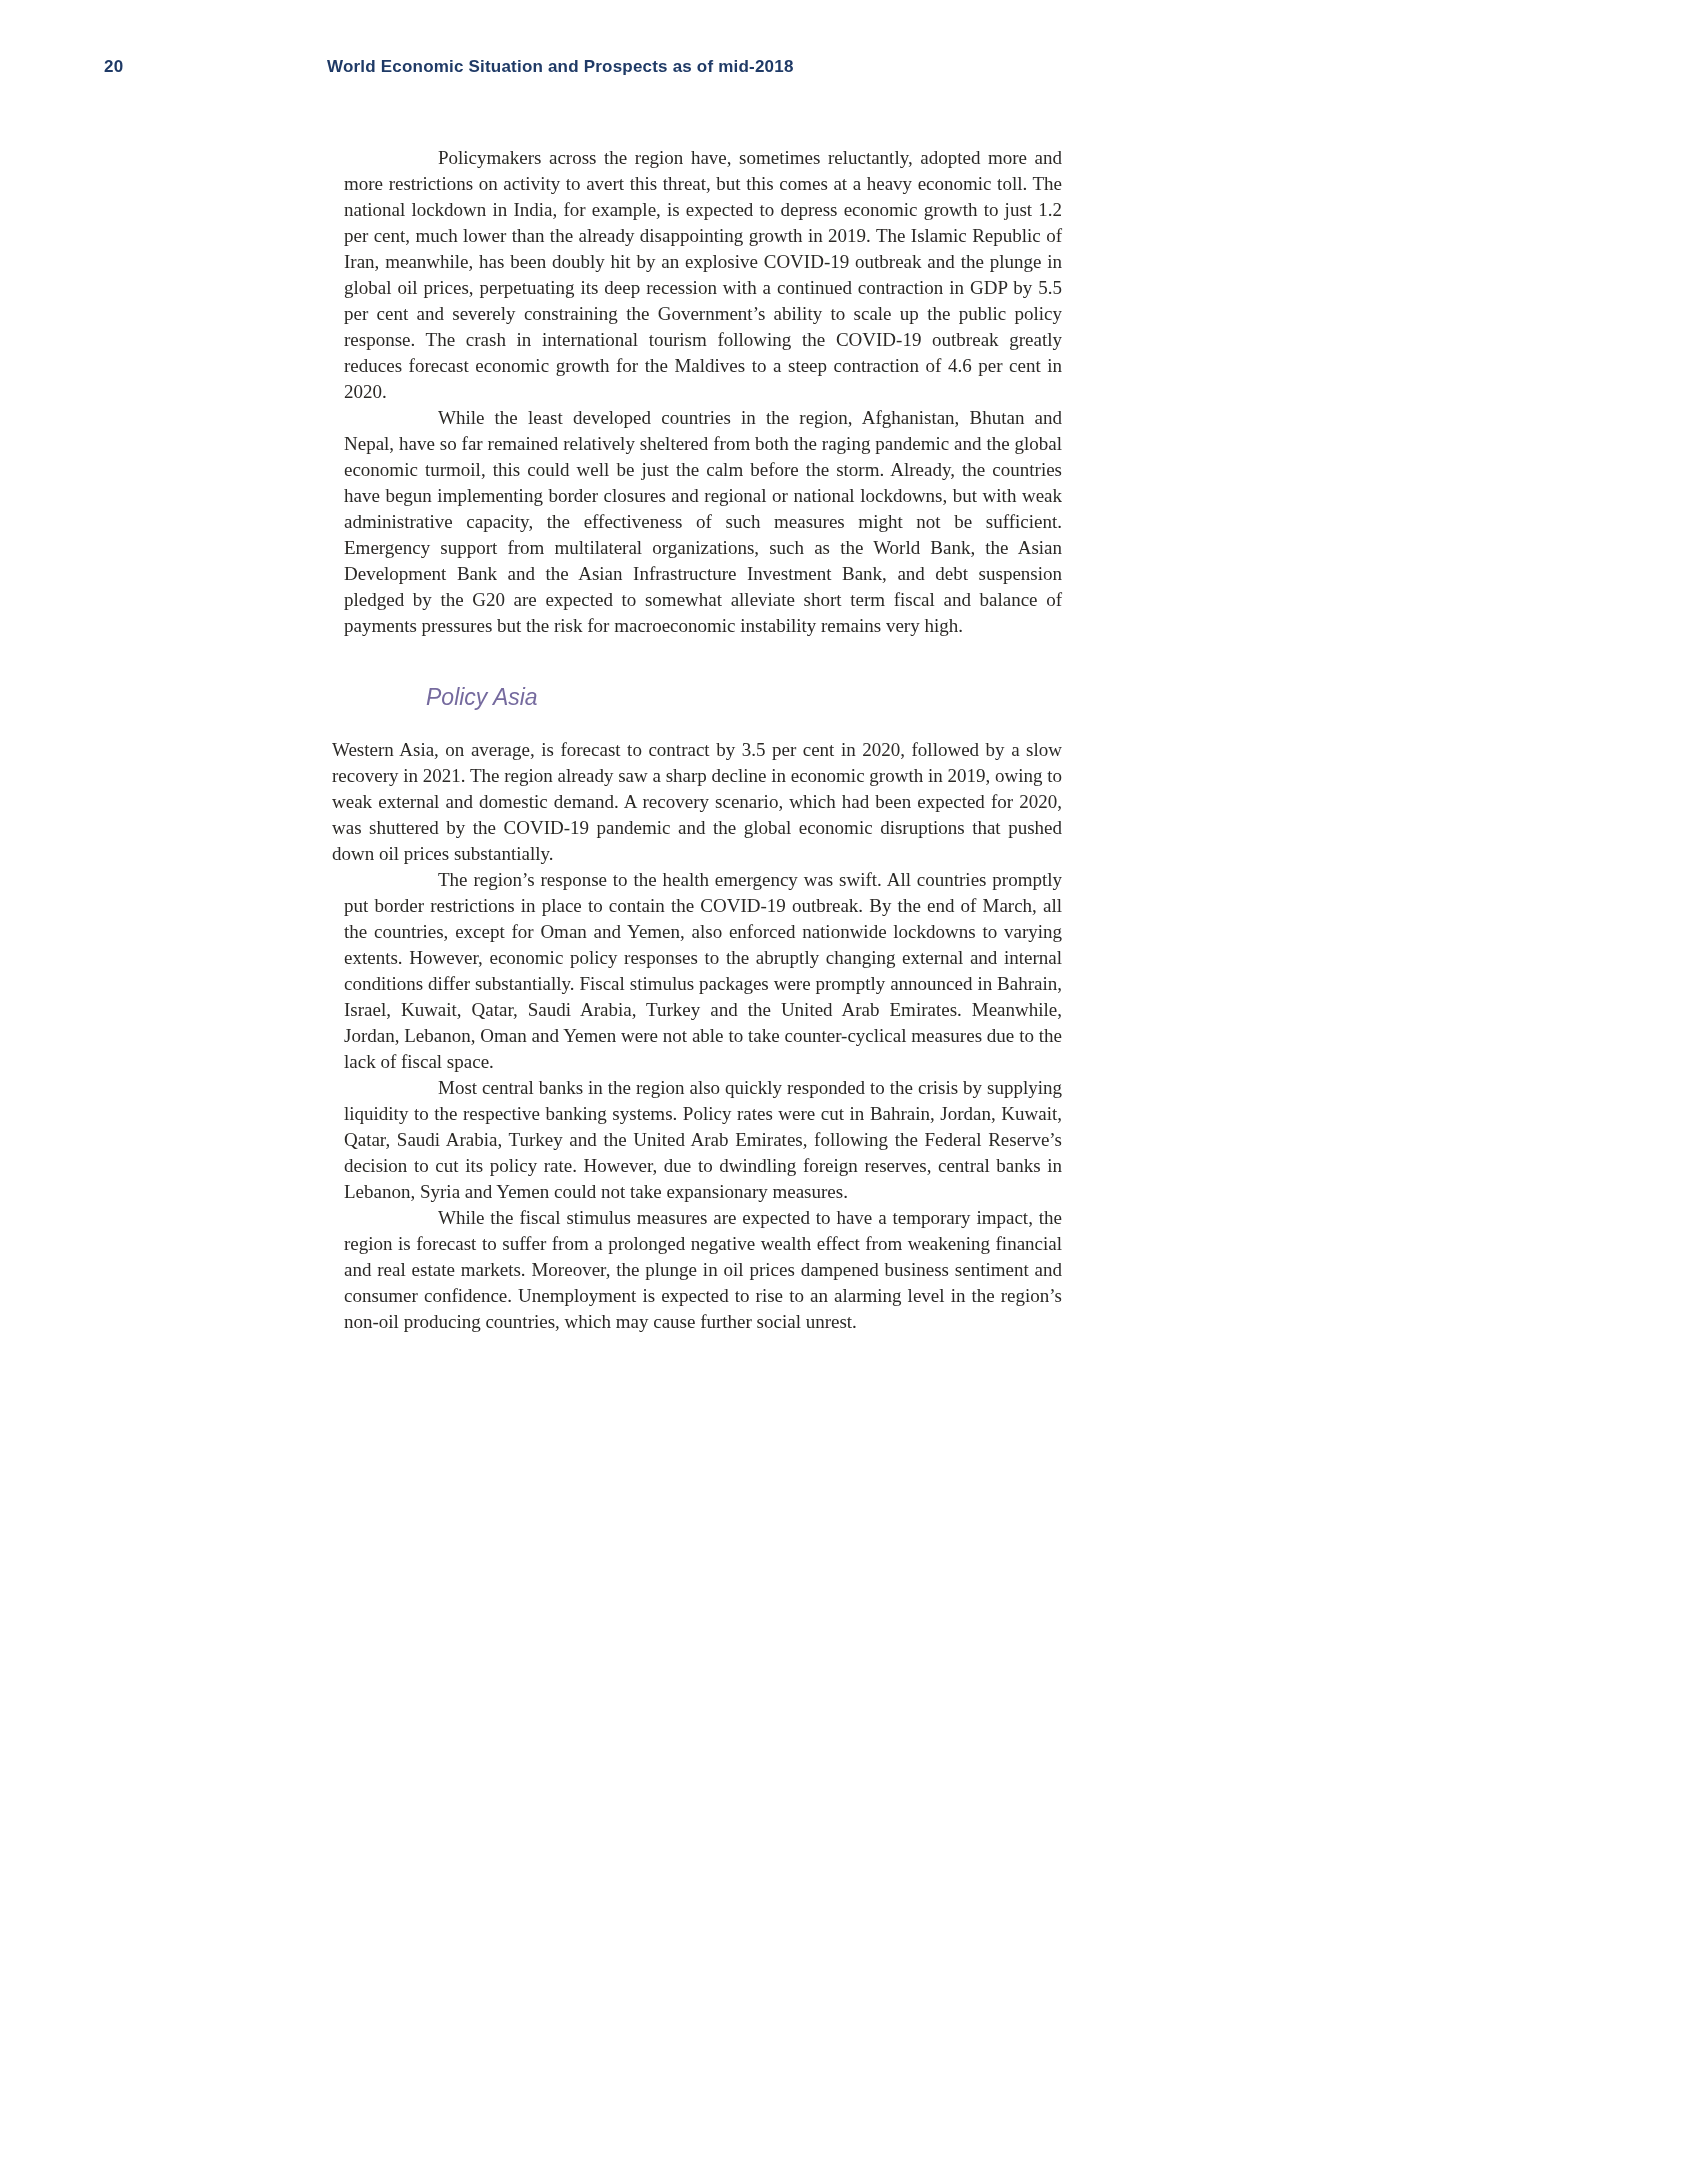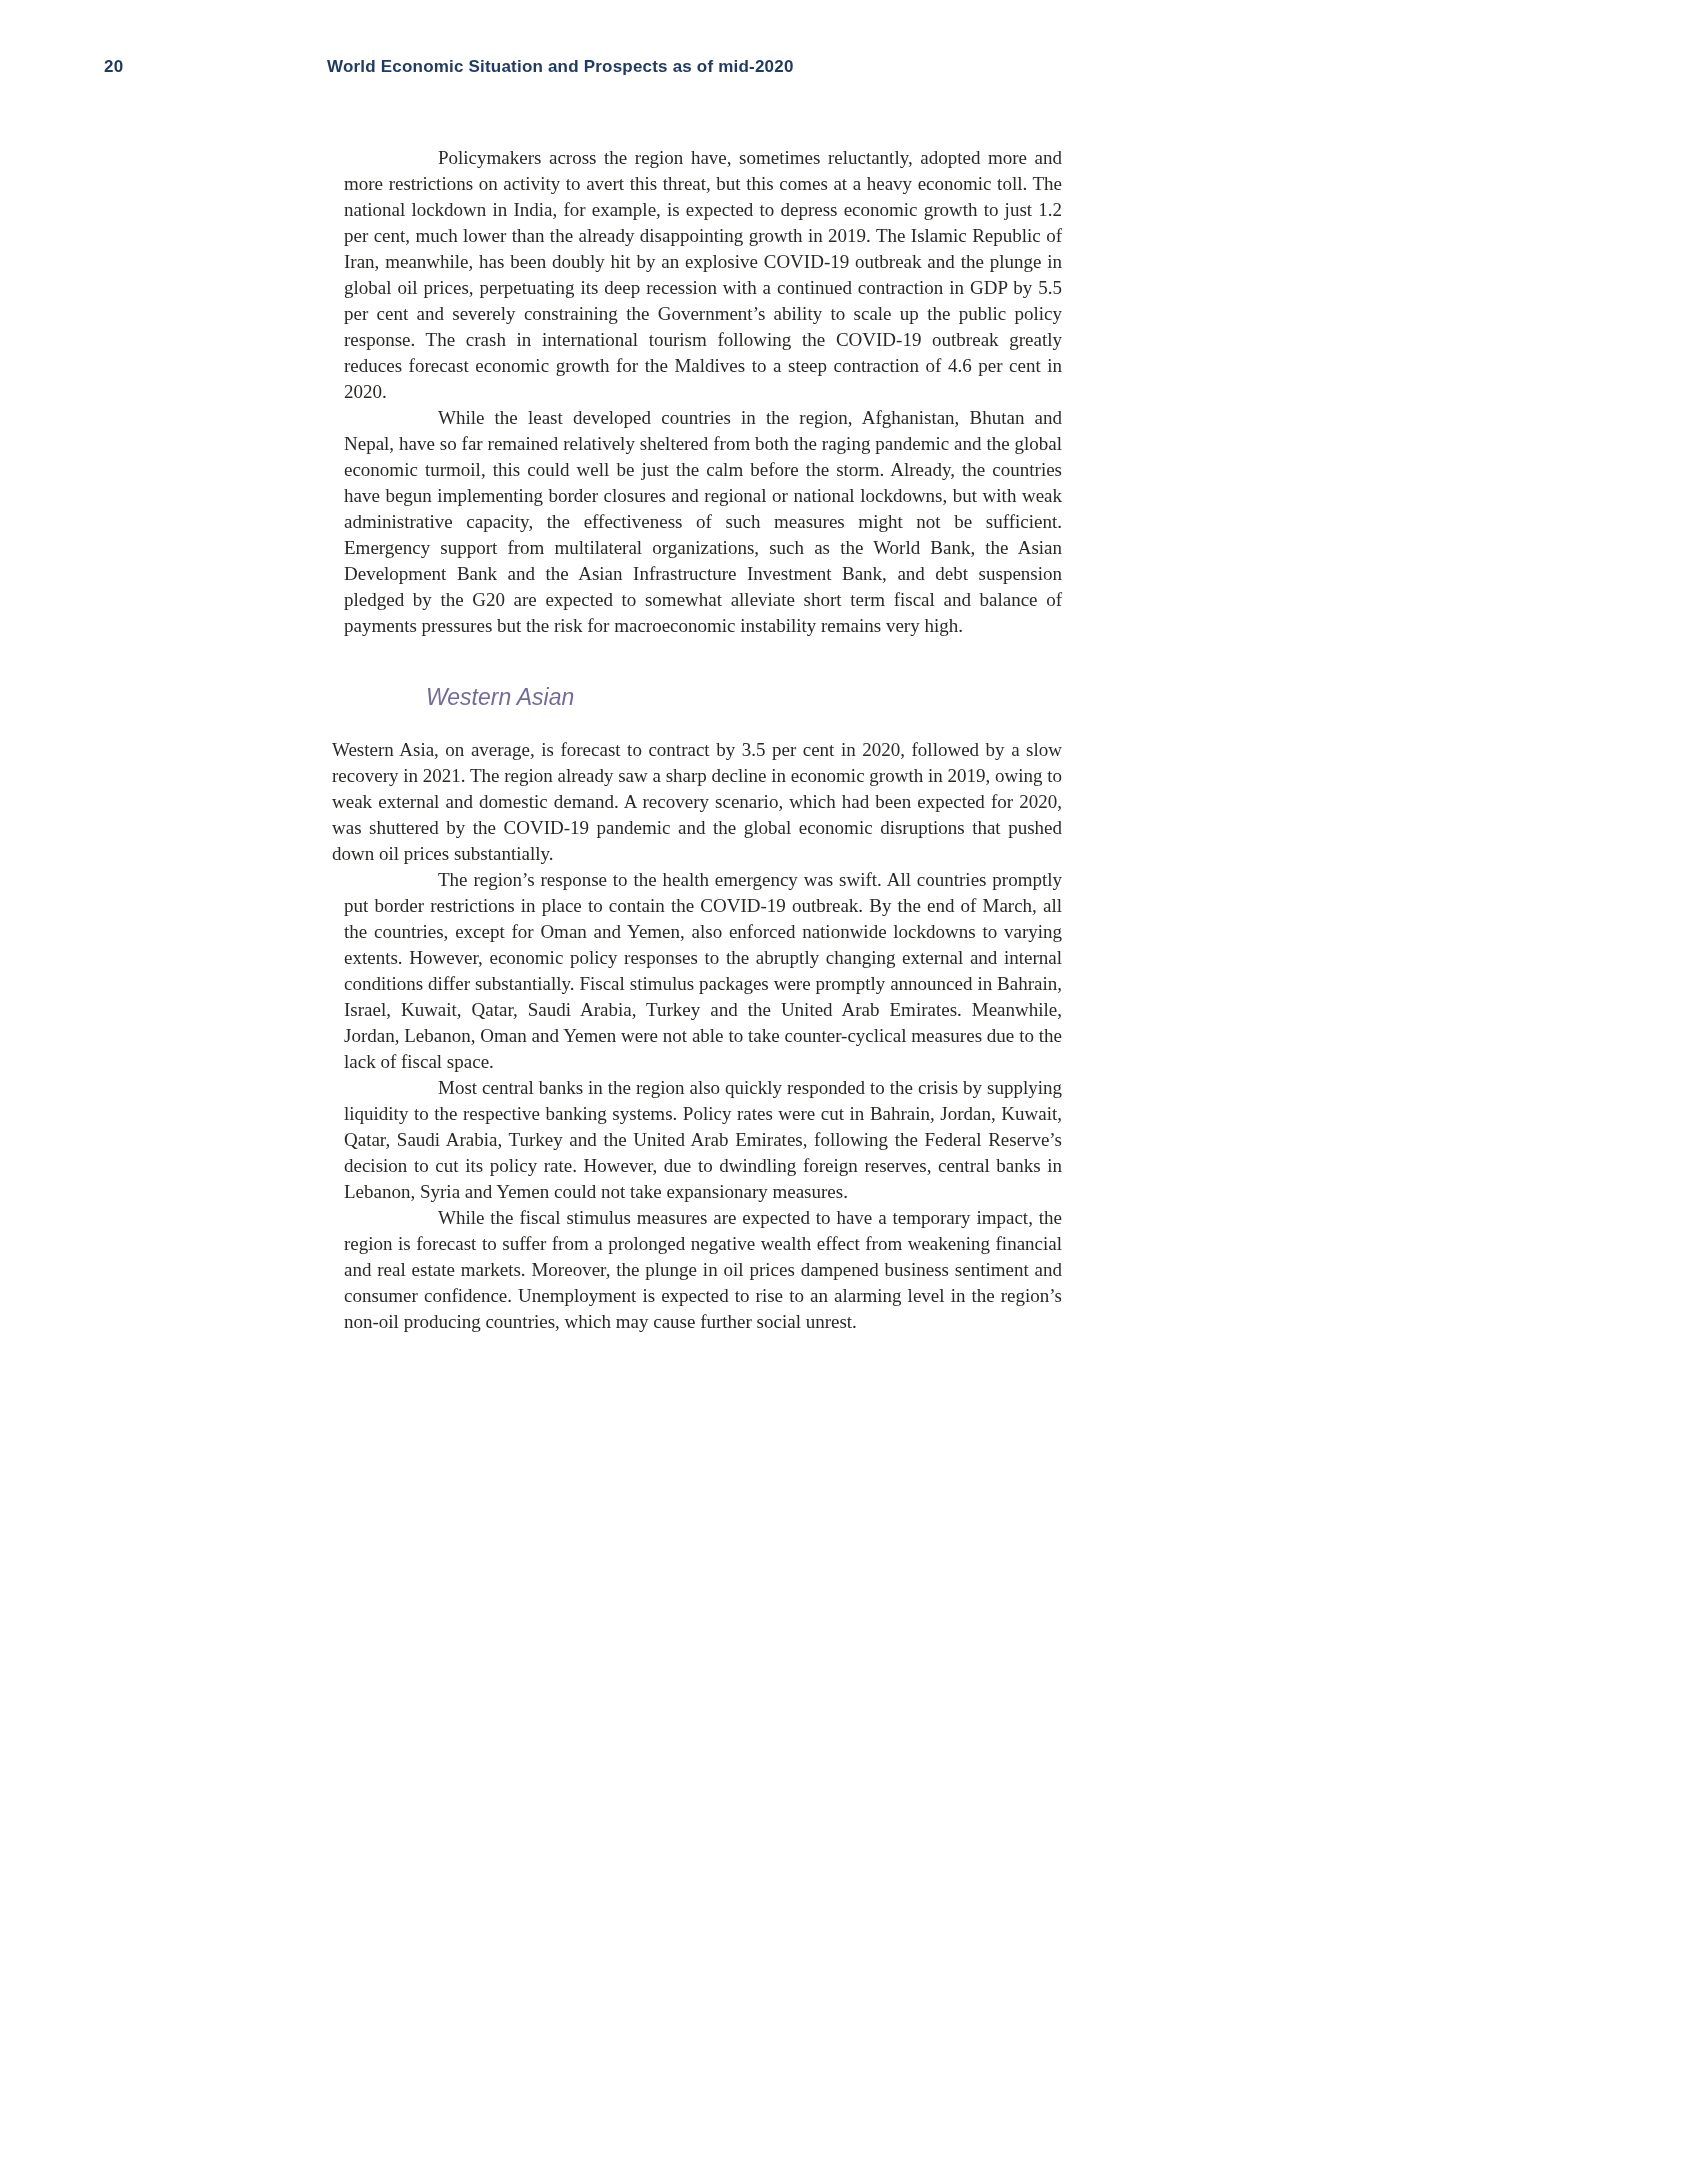--- a/index.html
+++ b/index.html
@@ -66,25 +66,25 @@
     text-indent: 94px;
     margin-top: 44px;
     margin-bottom: 26px;
   }
 </style>
 </head>
 <body>
 
 <div class="page">
   <span class="page-number">20</span>
-  <span class="running-title">World Economic Situation and Prospects as of mid-2020</span>
+  <span class="running-title">World Economic Situation and Prospects as of mid-2018</span>
 
   <div class="body-column" id="content">
       <p class="para indent">Policymakers across the region have, sometimes reluctantly, adopted more and more restrictions on activity to avert this threat, but this comes at a heavy economic toll. The national lockdown in India, for example, is expected to depress economic growth to just 1.2 per cent, much lower than the already disappointing growth in 2019. The Islamic Republic of Iran, meanwhile, has been doubly hit by an explosive COVID-19 outbreak and the plunge in global oil prices, perpetuating its deep recession with a continued contraction in GDP by 5.5 per cent and severely constraining the Government’s ability to scale up the public policy response. The crash in international tourism following the COVID-19 outbreak greatly reduces forecast economic growth for the Maldives to a steep contraction of 4.6 per cent in 2020.</p>
       <p class="para indent">While the least developed countries in the region, Afghanistan, Bhutan and Nepal, have so far remained relatively sheltered from both the raging pandemic and the global economic turmoil, this could well be just the calm before the storm. Already, the countries have begun implementing border closures and regional or national lockdowns, but with weak administrative capacity, the effectiveness of such measures might not be sufficient. Emergency support from multilateral organizations, such as the World Bank, the Asian Development Bank and the Asian Infrastructure Investment Bank, and debt suspension pledged by the G20 are expected to somewhat alleviate short term fiscal and balance of payments pressures but the risk for macroeconomic instability remains very high.</p>
-      <h2 class="section-heading">Western Asian</h2>
+      <h2 class="section-heading">Policy Asia</h2>
       <p class="para">Western Asia, on average, is forecast to contract by 3.5 per cent in 2020, followed by a slow recovery in 2021. The region already saw a sharp decline in economic growth in 2019, owing to weak external and domestic demand. A recovery scenario, which had been expected for 2020, was shuttered by the COVID-19 pandemic and the global economic disruptions that pushed down oil prices substantially.</p>
       <p class="para indent">The region’s response to the health emergency was swift. All countries promptly put border restrictions in place to contain the COVID-19 outbreak. By the end of March, all the countries, except for Oman and Yemen, also enforced nationwide lockdowns to varying extents. However, economic policy responses to the abruptly changing external and internal conditions differ substantially. Fiscal stimulus packages were promptly announced in Bahrain, Israel, Kuwait, Qatar, Saudi Arabia, Turkey and the United Arab Emirates. Meanwhile, Jordan, Lebanon, Oman and Yemen were not able to take counter-cyclical measures due to the lack of fiscal space.</p>
       <p class="para indent">Most central banks in the region also quickly responded to the crisis by supplying liquidity to the respective banking systems. Policy rates were cut in Bahrain, Jordan, Kuwait, Qatar, Saudi Arabia, Turkey and the United Arab Emirates, following the Federal Reserve’s decision to cut its policy rate. However, due to dwindling foreign reserves, central banks in Lebanon, Syria and Yemen could not take expansionary measures.</p>
       <p class="para indent">While the fiscal stimulus measures are expected to have a temporary impact, the region is forecast to suffer from a prolonged negative wealth effect from weakening financial and real estate markets. Moreover, the plunge in oil prices dampened business sentiment and consumer confidence. Unemployment is expected to rise to an alarming level in the region’s non-oil producing countries, which may cause further social unrest.</p>
     </div>
 </div>
 
 
 </body></html>

